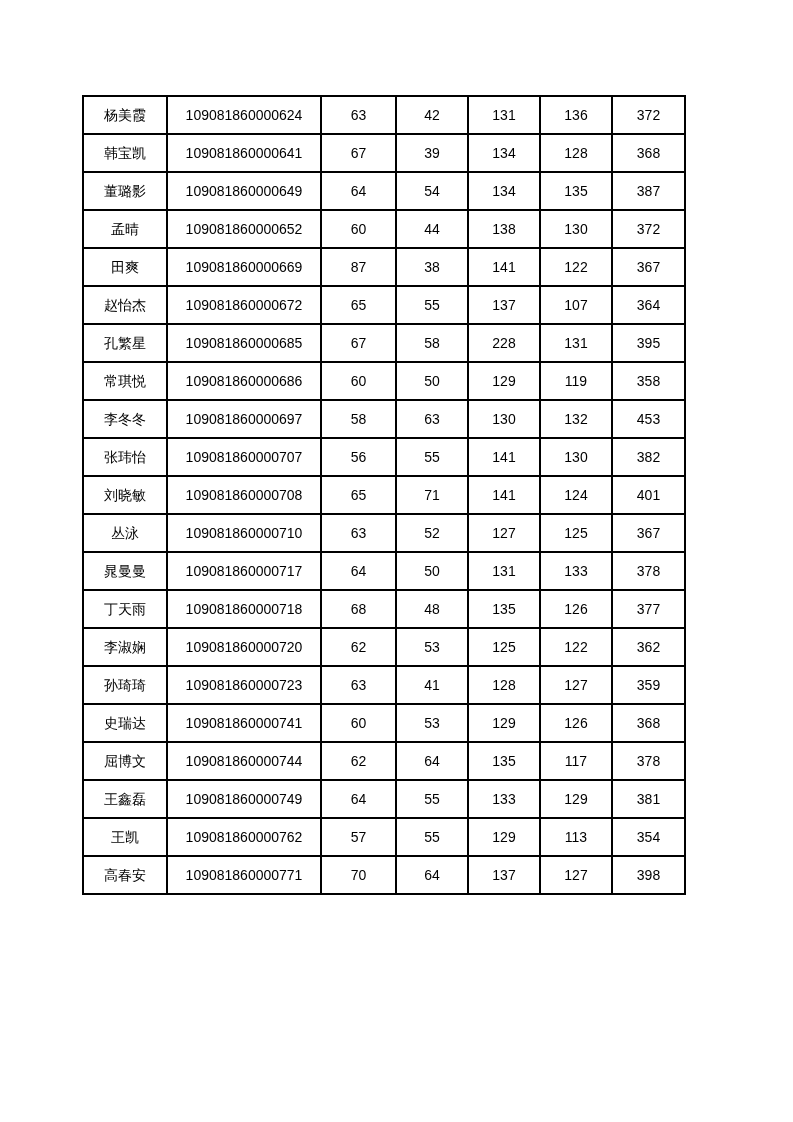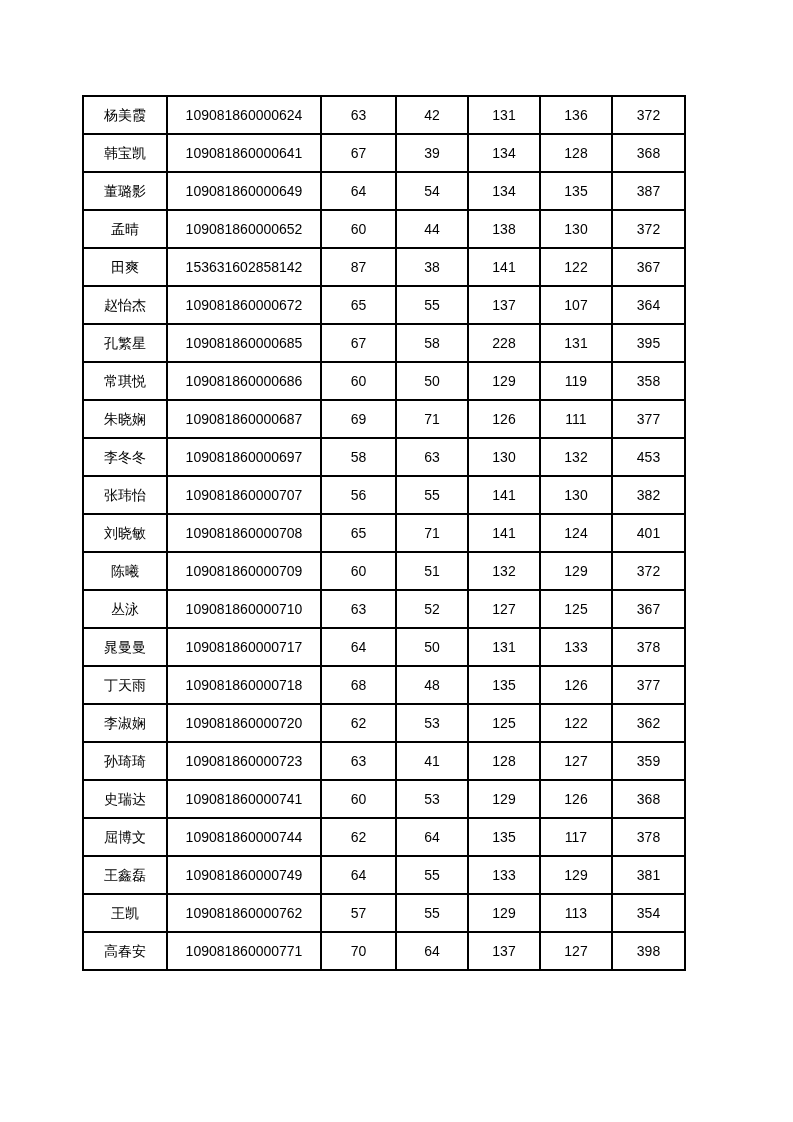--- a/index.html
+++ b/index.html
@@ -96,21 +96,21 @@
           <td>孟晴</td>
           <td>109081860000652</td>
           <td>60</td>
           <td>44</td>
           <td>138</td>
           <td>130</td>
           <td>372</td>
         </tr>
         <tr>
           <td>田爽</td>
-          <td>153631602858142</td>
+          <td>109081860000669</td>
           <td>87</td>
           <td>38</td>
           <td>141</td>
           <td>122</td>
           <td>367</td>
         </tr>
         <tr>
           <td>赵怡杰</td>
           <td>109081860000672</td>
           <td>65</td>
@@ -131,29 +131,20 @@
         <tr>
           <td>常琪悦</td>
           <td>109081860000686</td>
           <td>60</td>
           <td>50</td>
           <td>129</td>
           <td>119</td>
           <td>358</td>
         </tr>
         <tr>
-          <td>朱晓娴</td>
-          <td>109081860000687</td>
-          <td>69</td>
-          <td>71</td>
-          <td>126</td>
-          <td>111</td>
-          <td>377</td>
-        </tr>
-        <tr>
           <td>李冬冬</td>
           <td>109081860000697</td>
           <td>58</td>
           <td>63</td>
           <td>130</td>
           <td>132</td>
           <td>453</td>
         </tr>
         <tr>
           <td>张玮怡</td>
@@ -167,29 +158,20 @@
         <tr>
           <td>刘晓敏</td>
           <td>109081860000708</td>
           <td>65</td>
           <td>71</td>
           <td>141</td>
           <td>124</td>
           <td>401</td>
         </tr>
         <tr>
-          <td>陈曦</td>
-          <td>109081860000709</td>
-          <td>60</td>
-          <td>51</td>
-          <td>132</td>
-          <td>129</td>
-          <td>372</td>
-        </tr>
-        <tr>
           <td>丛泳</td>
           <td>109081860000710</td>
           <td>63</td>
           <td>52</td>
           <td>127</td>
           <td>125</td>
           <td>367</td>
         </tr>
         <tr>
           <td>晁曼曼</td>

